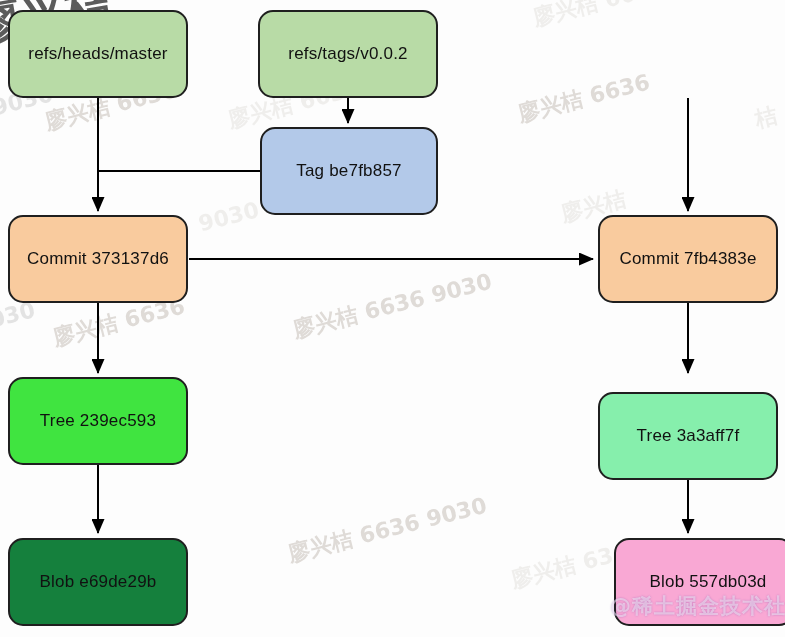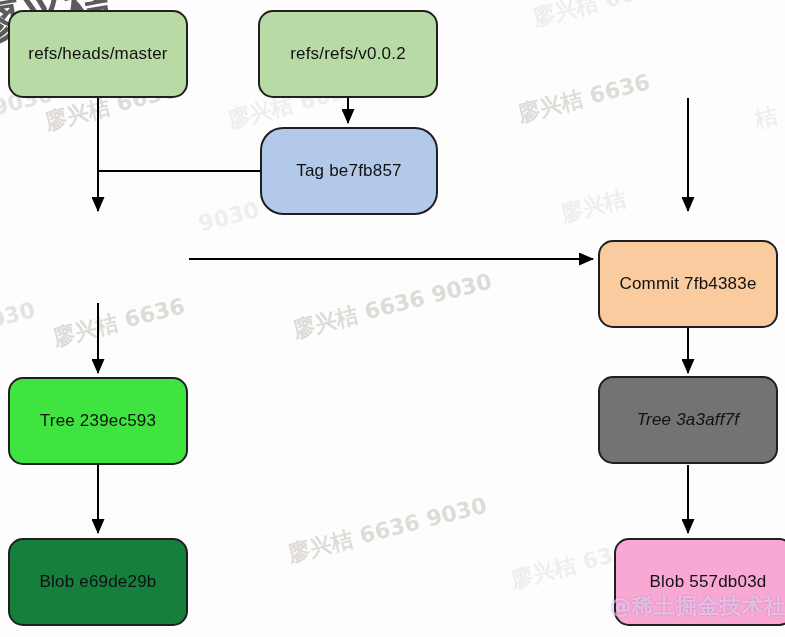--- a/index.html
+++ b/index.html
@@ -89,38 +89,41 @@
     <path d="M98,465 L98,533" fill="none" stroke-width="2" marker-end="url(#arrow)" stroke="#000000"></path>
     <path d="M688,303 L688,373" fill="none" stroke-width="2" marker-end="url(#arrow)" stroke="#000000"></path>
     <path d="M688,465 L688,533" fill="none" stroke-width="2" marker-end="url(#arrow)" stroke="#000000"></path>
   </svg>
 
   <div class="node" style="left: 8px; top: 10px; background-color: rgb(184, 219, 166);">
     <span>refs/heads/master</span>
   </div>
 
   <div class="node" style="left: 258px; top: 10px; background-color: rgb(184, 219, 166);">
-    <span>refs/refs/v0.0.2</span>
+    <span>refs/tags/v0.0.2</span>
   </div>
 
 
-  <div class="node" style="left: 260px; top: 127px; width: 178px; background-color: rgb(179, 201, 233); border-radius: 23px;">
+  <div class="node" style="left: 260px; top: 127px; width: 178px; background-color: rgb(179, 201, 233);">
     <span>Tag be7fb857</span>
   </div>
 
+  <div class="node" style="left: 8px; top: 215px; background-color: rgb(249, 203, 158);">
+    <span>Commit 373137d6</span>
+  </div>
 
-  <div class="node" style="left: 598px; top: 215px; background-color: rgb(249, 203, 158); margin-top: 25px;">
+  <div class="node" style="left: 598px; top: 215px; background-color: rgb(249, 203, 158);">
     <span>Commit 7fb4383e</span>
   </div>
 
   <div class="node" style="left: 8px; top: 377px; background-color: rgb(64, 228, 64); text-align: center;">
     <span>Tree 239ec593</span>
   </div>
 
-  <div class="node" style="left: 598px; top: 376px; background-color: #737373; font-style: italic;">
+  <div class="node" style="left: 598px; top: 392px; background-color: #86efac;">
     <span>Tree 3a3aff7f</span>
   </div>
 
   <div class="node" style="left: 8px; top: 538px; background-color: #15803d;">
     <span>Blob e69de29b</span>
   </div>
 
   <div class="node" style="left: 614px; top: 538px; background-color: #f9a8d4; padding-left: 8px;">
     <span>Blob 557db03d</span>
   </div>

